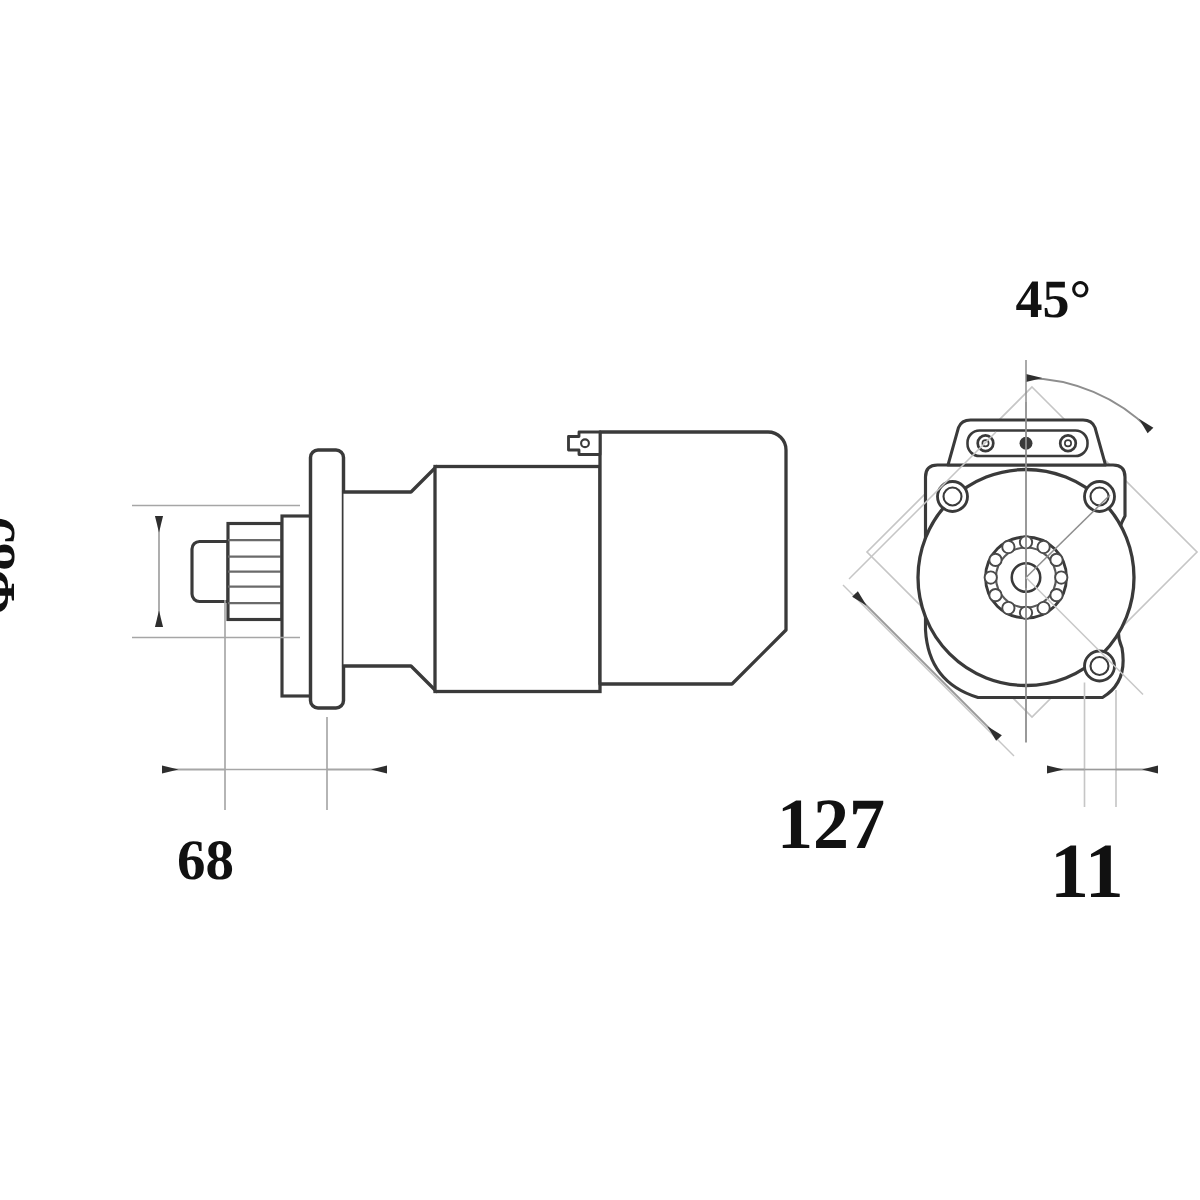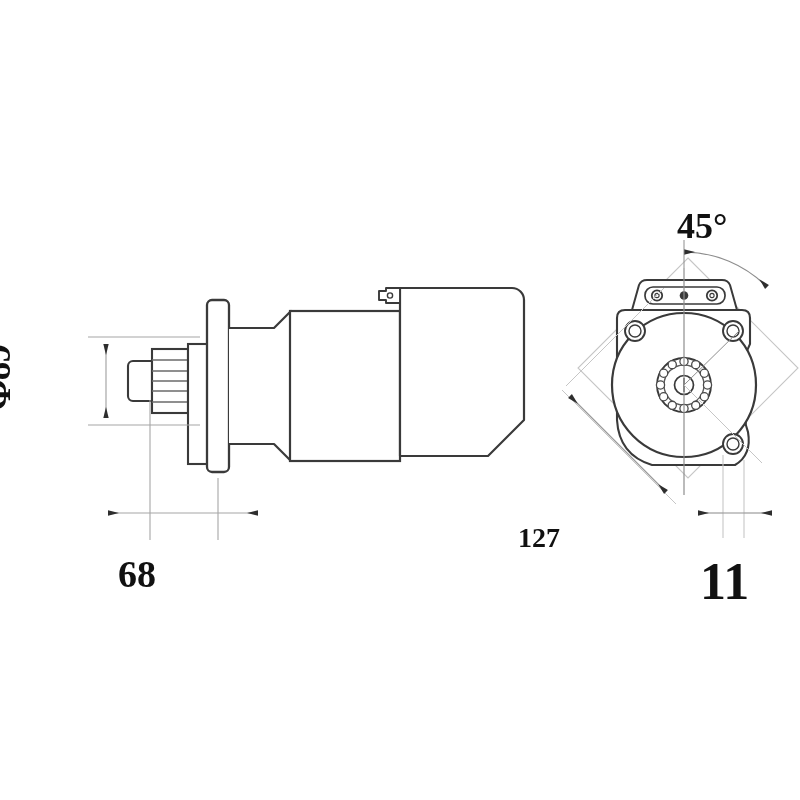--- a/index.html
+++ b/index.html
@@ -40,32 +40,31 @@
     transform-origin: 22px 52px;
   }
   #label-51 {
     left: 118px;
     top: 552px;
     font-size: 38px;
   }
   #label-127 {
     left: 518px;
     top: 522px;
-    font-size: 28px;
+    font-size: 48px;
   }
   #label-11 {
     left: 700px;
     top: 552px;
     font-size: 52px;
   }
   #label-45deg {
     left: 677px;
     top: 178px;
     font-size: 36px;
-    margin-top: 27px;
   }
 </style>
 </head>
 <body>
 
 <div id="drawing-root">
 
   <svg id="drawing-svg" viewBox="0 0 800 800" xmlns="http://www.w3.org/2000/svg">
 
     <defs>

